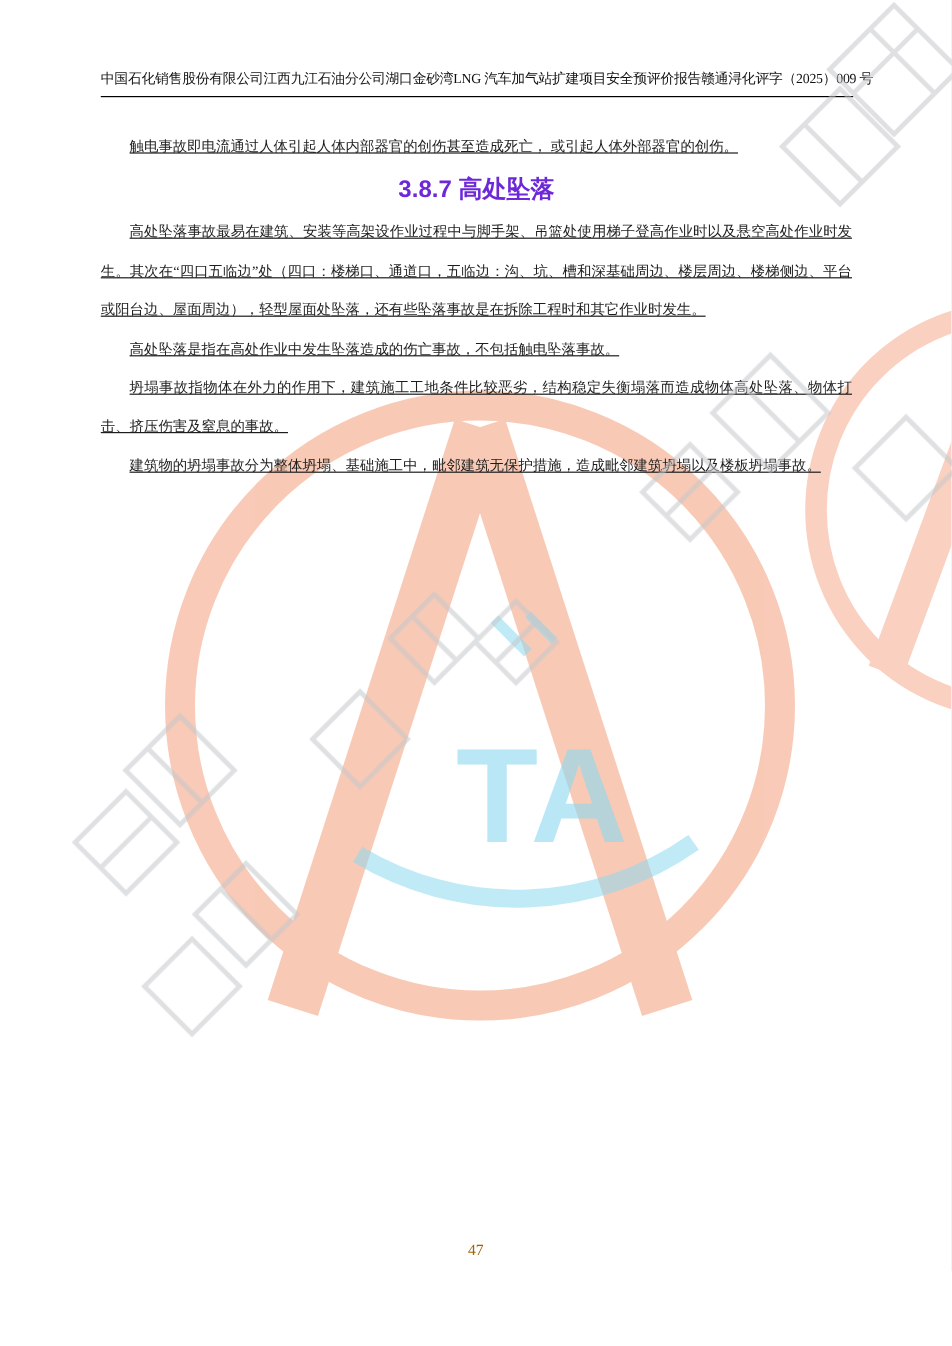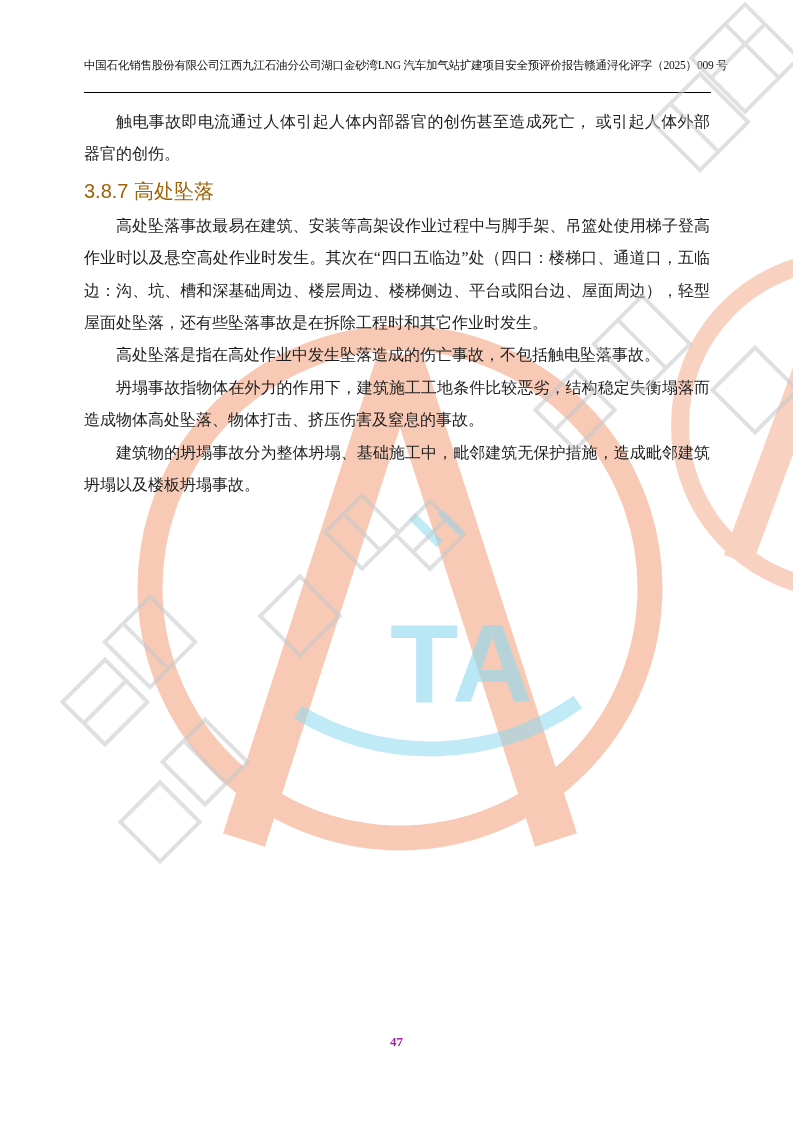--- a/index.html
+++ b/index.html
@@ -11,51 +11,53 @@
     overflow:hidden;
     font-family:"Liberation Serif","DejaVu Serif",serif;
     color:#1d1d1d;
   }
   
   .header{
     position:absolute;left:84px;right:82px;top:58px;
     display:flex;justify-content:space-between;align-items:flex-end;
     font-size:11.5px;letter-spacing:-0.2px;white-space:nowrap;
     color:#111;
-    padding-bottom:19px;
+    padding-bottom:7px;
     border-bottom:1.6px solid #000;
   }
   
   .content{
     position:absolute;left:84px;right:83px;top:92px;
     padding-top:14px;
     z-index:2;
   }
   .para{
-    font-size:16px;line-height:32.4px;
+    font-size:12px;line-height:32.4px;
     text-align:justify;
     text-indent:2em;
     margin:0;
+    text-decoration:underline;
   }
   .heading{
-    font-size:20px;line-height:34px;font-weight:normal;
+    font-size:20px;line-height:34px;font-weight:bold;
     margin:3px 0 2px 0;
     font-family:"Liberation Sans","DejaVu Sans",sans-serif;
-    color:#a16207;
+    color:#6d28d9;
+    text-align:center;
   }
   
   .page-number{
     position:absolute;left:0;right:0;top:1034px;
-    text-align:center;font-size:13px;font-weight:bold;color:#a21caf;
+    text-align:center;font-size:13px;font-weight:normal;color:#a16207;
   }
   
   .wm-under{position:absolute;left:0;top:0;z-index:1;pointer-events:none;}
   .wm-over{position:absolute;left:0;top:0;z-index:3;pointer-events:none;}
   .wm-blue-text{
-    position:absolute;left:390px;top:608px;z-index:1;pointer-events:none;
+    position:absolute;left:380px;top:608px;z-index:1;pointer-events:none;
     font-family:"Liberation Sans","DejaVu Sans",sans-serif;
     font-weight:bold;font-size:112px;line-height:1;
     color:rgba(142,216,240,0.62);letter-spacing:2px;
   }
 </style>
 </head>
 <body>
 
 <div class="page">
 

